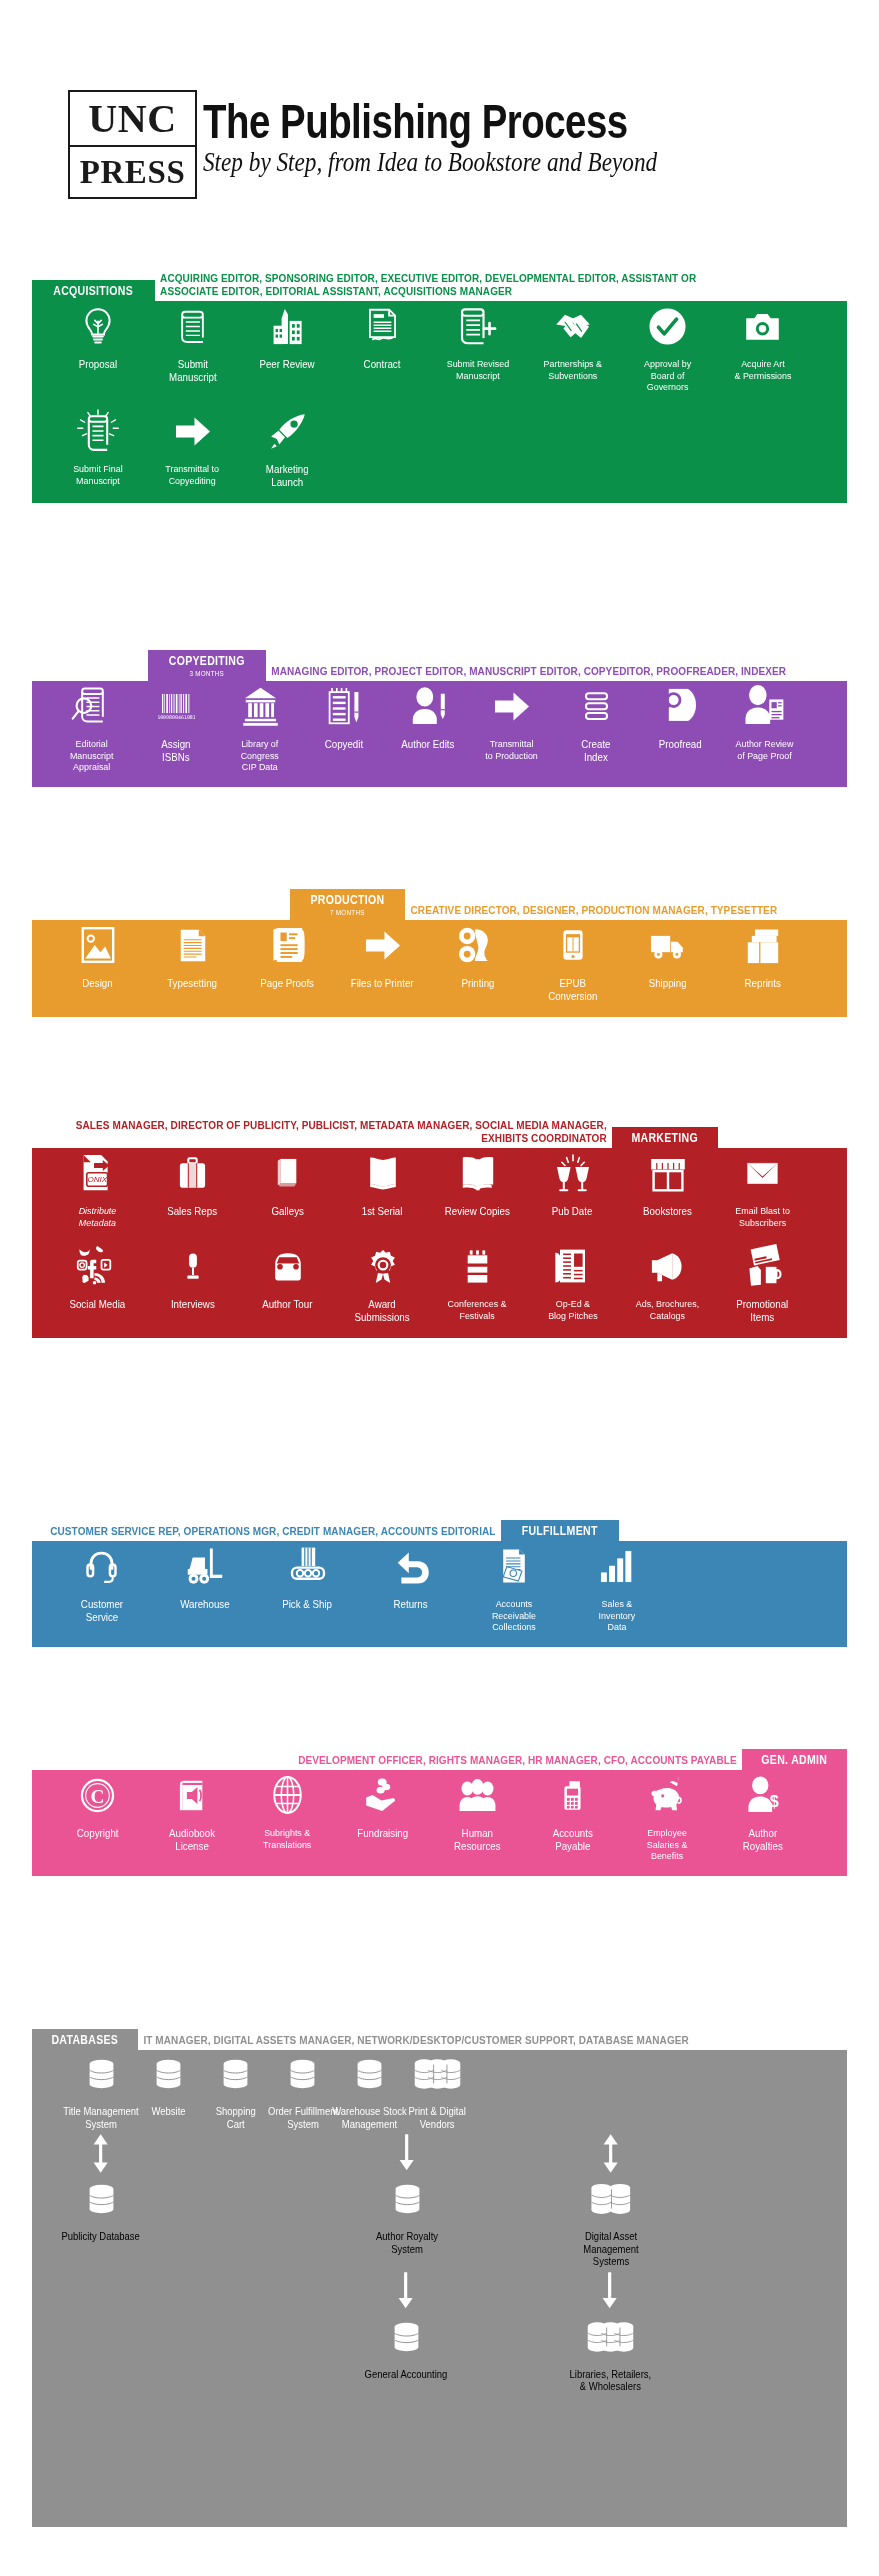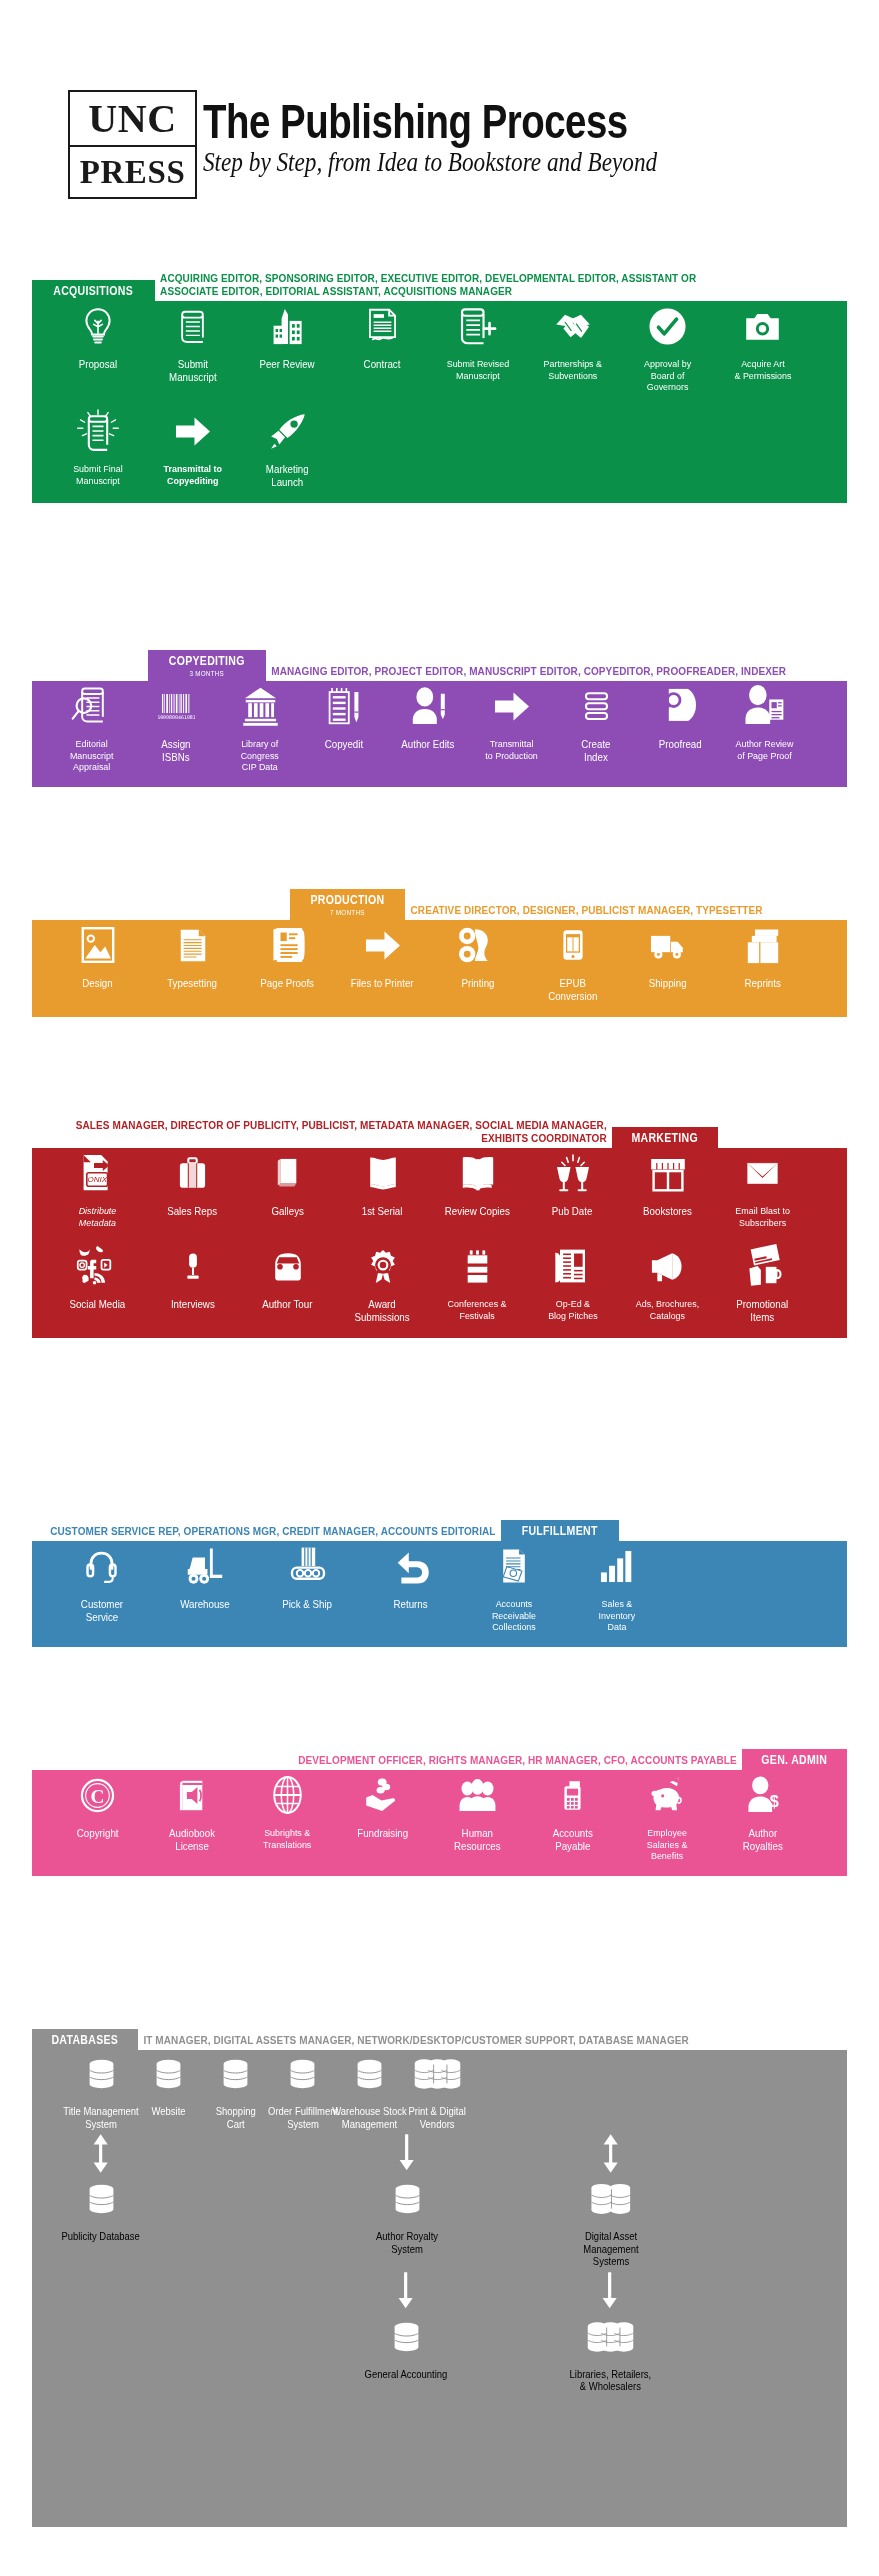--- a/index.html
+++ b/index.html
@@ -236,21 +236,21 @@
                   <path d="M30 26v54c0 7 5 11 11 11h29" fill="none" stroke="#ffffff" stroke-width="4.5"></path>
                   <path d="M70 26v54" stroke="#ffffff" stroke-width="4.5"></path>
                   <path d="M38 40h24M38 50h24M38 60h24M38 70h24" stroke="#ffffff" stroke-width="3.5"></path>
                 </svg>
               </div>
               <div class="cap sm">
                 <span style="display:block">Submit Final</span>
                 <span style="display:block">Manuscript</span>
               </div>
             </div>
-            <div class="cell" style="width:95px;font-weight:bold;">
+            <div class="cell" style="width:95px;">
               <div class="ico">
                 <svg width="40" height="37" viewBox="0 0 100 100">
                   <path d="M4 34h50V12l42 38-42 38V66H4z" fill="#ffffff"></path>
                 </svg>
               </div>
               <div class="cap sm">
                 <span style="display:block">Transmittal to</span>
                 <span style="display:block">Copyediting</span>
               </div>
             </div>
@@ -442,21 +442,21 @@
             </div>
           </div>
         </div>
       </div>
       <div class="section" style="top: 889px;">
         <div class="tabrow" style="justify-content:flex-start;padding-left:258px">
           <div class="tab" style="background:#e89c2e;">
             <div class="tab-name">PRODUCTION</div>
             <div class="tab-sub">7 MONTHS</div>
           </div>
-          <div class="roles oneline" style="color:#e89c2e;">CREATIVE DIRECTOR, DESIGNER, PUBLICIST MANAGER, TYPESETTER</div>
+          <div class="roles oneline" style="color:#e89c2e;">CREATIVE DIRECTOR, DESIGNER, PRODUCTION MANAGER, TYPESETTER</div>
         </div>
         <div class="body" style="background:#e89c2e;">
           <div class="grid" style="">
             <div class="cell" style="width:95px;">
               <div class="ico">
                 <svg width="40" height="46" viewBox="0 0 100 100">
                   <rect x="12" y="8" width="76" height="84" fill="none" stroke="#ffffff" stroke-width="6"></rect>
                   <circle cx="32" cy="34" r="8" fill="none" stroke="#ffffff" stroke-width="5"></circle>
                   <path d="M18 84l24-34 14 18 12-14 14 30z" fill="#ffffff"></path>
                 </svg>

